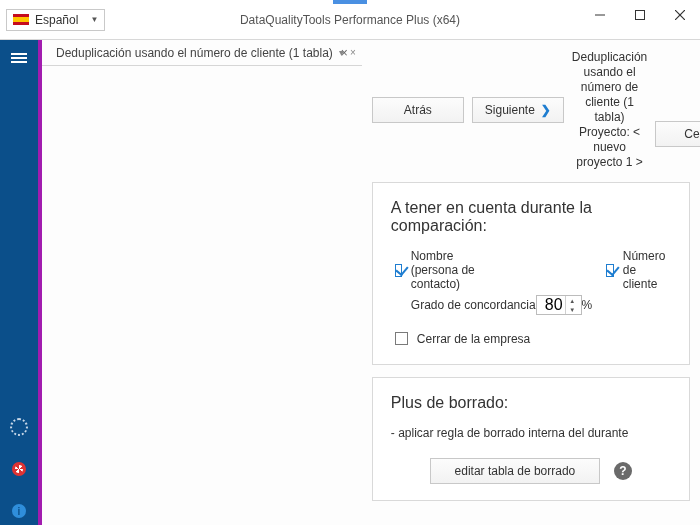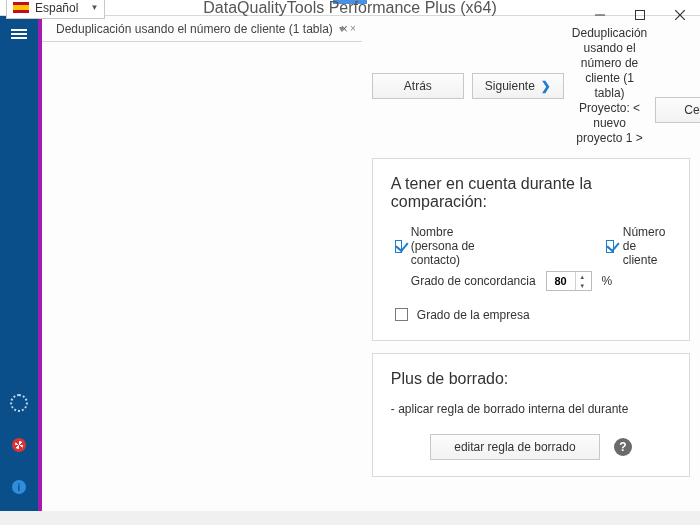--- a/index.html
+++ b/index.html
@@ -6,21 +6,21 @@
   html, body {
     margin: 0; padding: 0;
     width: 700px; height: 525px;
     font-family: "Segoe UI", Arial, sans-serif;
     font-size: 12px;
     color: #333;
     background: #f0f0f0;
     overflow: hidden;
   }
   .titlebar {
-    height: 16px;
+    height: 40px;
     background: #fff;
     border-bottom: 1px solid #d8d8d8;
     display: flex;
     align-items: center;
     position: relative;
   }
   .lang-dd {
     margin-left: 6px;
     height: 22px;
     border: 1px solid #c9c9c9;
@@ -39,21 +39,21 @@
   }
   .lang-dd .caret {
     margin-left: 6px;
     font-size: 8px;
     color: #555;
   }
   .app-title {
     position: absolute;
     left: 0; right: 0;
     text-align: center;
-    font-size: 16px;
+    font-size: 12px;
     color: #555;
     pointer-events: none;
   }
   .center-grip {
     position: absolute;
     left: 50%;
     transform: translateX(-50%);
     top: 0;
     width: 34px; height: 4px;
     background: #4a90e2;
@@ -231,36 +231,35 @@
   input[type="checkbox"]:checked::after {
     content: "";
     position: absolute;
     left: 2px; top: -1px;
     width: 6px; height: 9px;
     border-right: 2px solid #1e7dd0;
     border-bottom: 2px solid #1e7dd0;
     transform: rotate(40deg);
   }
   .conc-row {
-    display: flex; align-items: center; gap: 10px;
+    display: flex; align-items: center; 
     margin: 4px 0 14px 20px;
     font-size: 12px;
   }
   .spinner {
     display: inline-flex; align-items: stretch;
     border: 1px solid #bcbcbc;
     height: 20px;
     width: 46px;
     background: #fff;
   }
   .spinner input {
-    border: none; width: 28px; text-align: center;
-    font-size: 11px; padding: 0 2px;
+    border: none; width: 28px; text-align: right;
+    font-size: 16px; padding: 0 2px;
     outline: none;
-    font-weight: bold;
   }
   .spinner .arrows {
     width: 14px;
     border-left: 1px solid #d0d0d0;
     display: flex; flex-direction: column;
   }
   .spinner .arrows div {
     flex: 1; display:flex; align-items:center; justify-content:center;
     font-size: 6px; color:#555;
     cursor: pointer;
@@ -387,30 +386,30 @@
             <span class="arrows">
               <div>▲</div>
               <div>▼</div>
             </span>
           </span>
           <span>%</span>
         </div>
 
         <label class="chk">
           <input type="checkbox" style="">
-          <span>Grado de la empresa</span>
+          <span>Cerrar de la empresa</span>
         </label>
       </div>
 
       <div class="panel">
         <p class="head rule-heading">Plus de borrado:</p>
         <p class="rule-line">- aplicar regla de borrado interna del durante</p>
         <div class="rule-actions">
           <button class="btn" style="min-width:170px; justify-content:center;">
-            <span>editar regla de borrado</span>
+            <span>editar tabla de borrado</span>
           </button>
           <span class="help-circ">
             <span>?</span>
           </span>
         </div>
       </div>
 
     </div>
   </div>
 </div>

